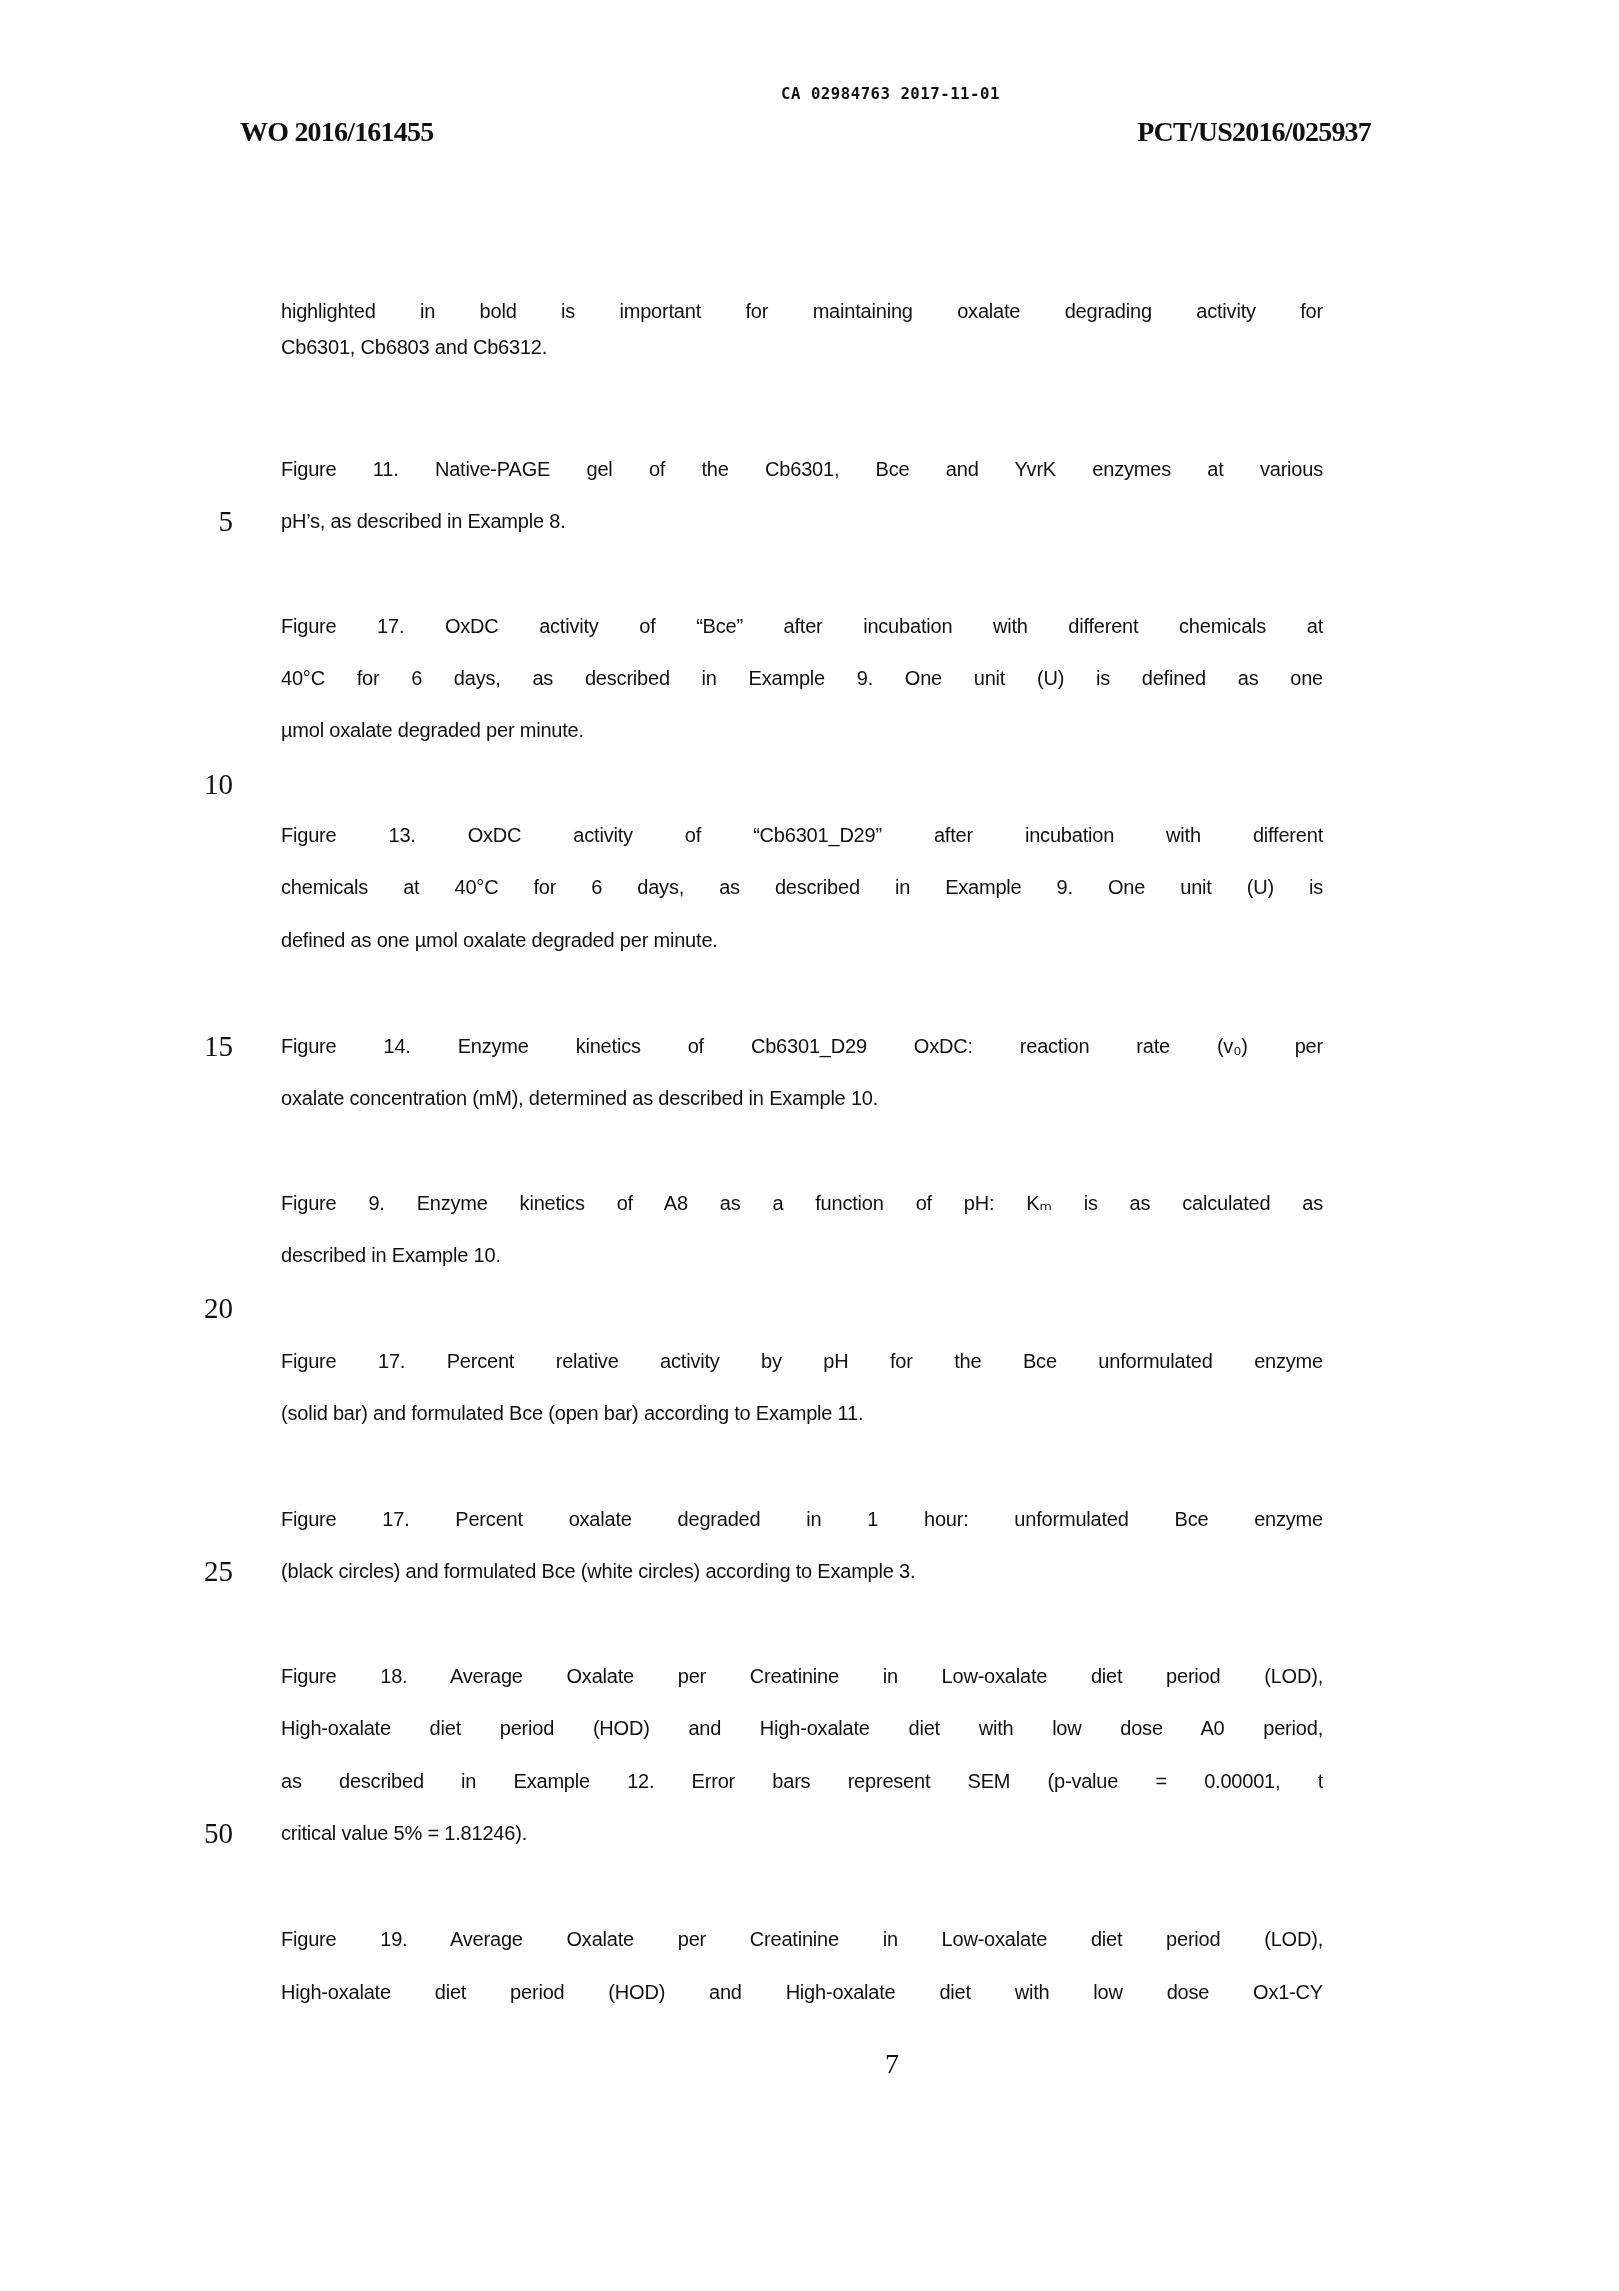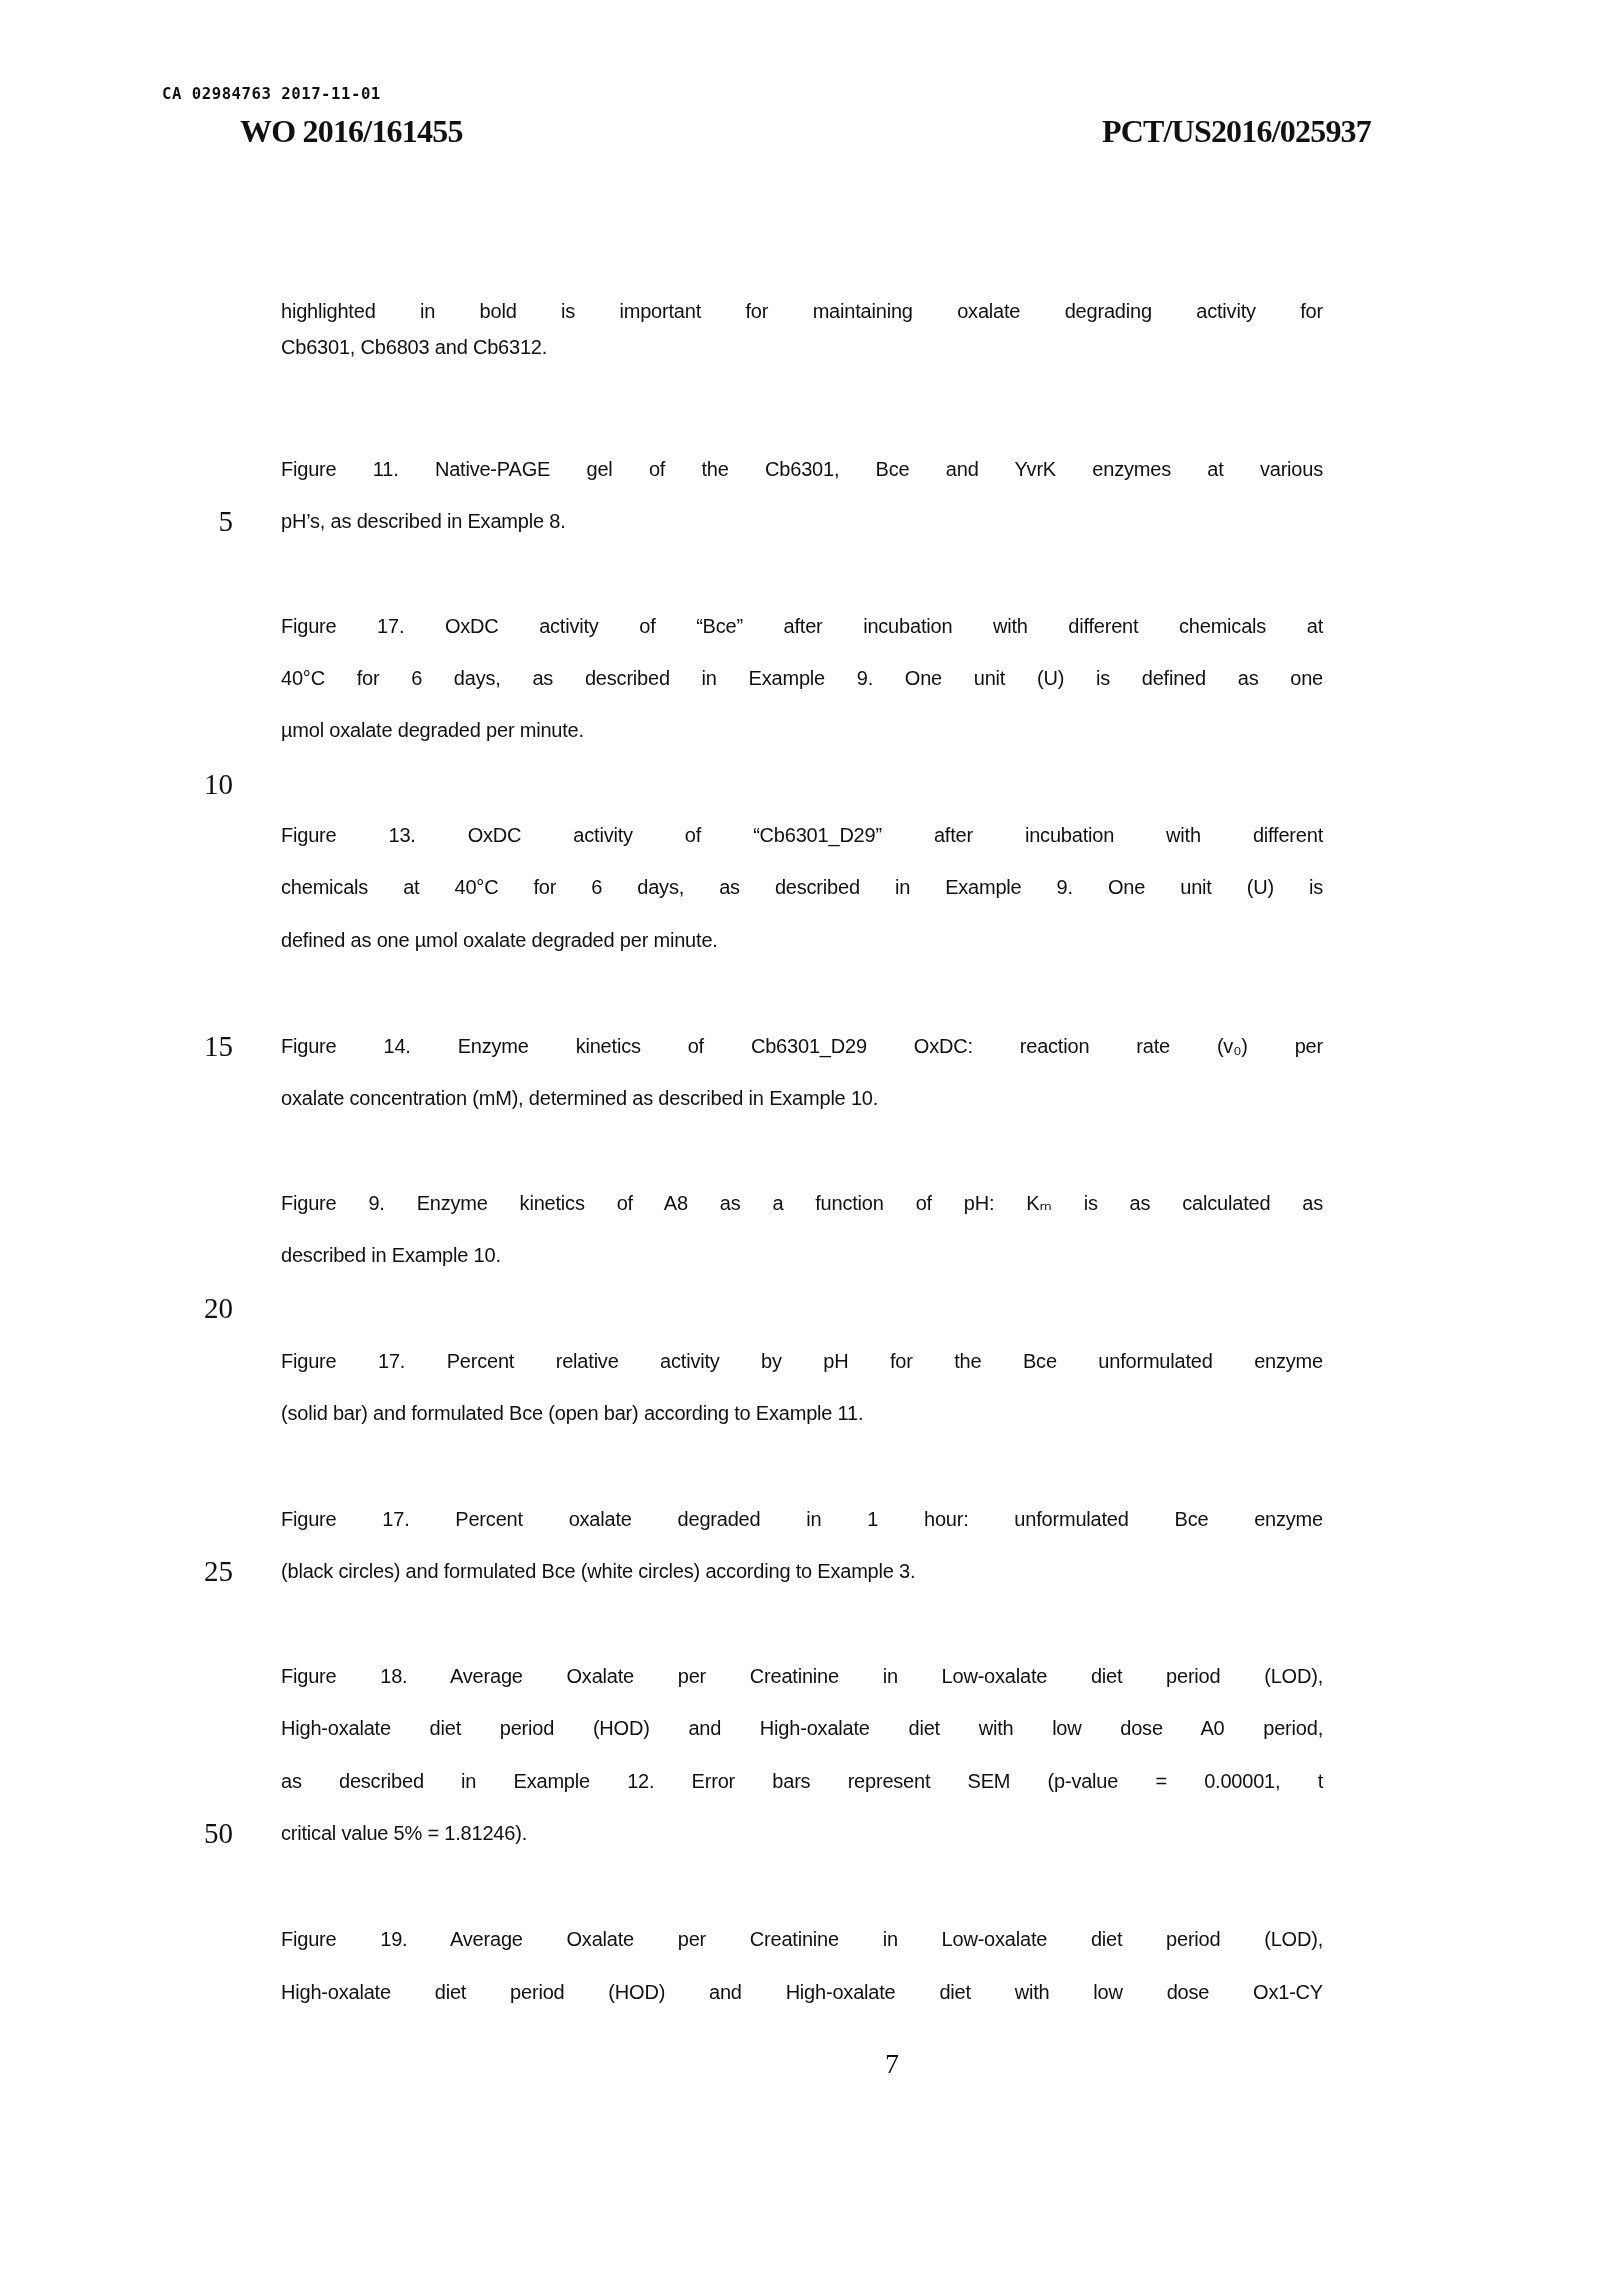--- a/index.html
+++ b/index.html
@@ -19,34 +19,35 @@
     left: 0; top: 0;
     width: 1619px;
     height: 2292px;
     background: #ffffff;
   }
   .ca-header {
     position: absolute;
     left: 0;
     width: 1619px;
     top: 84px;
+    text-align: center;
     font-family: "DejaVu Sans Mono", "Liberation Mono", monospace;
     font-weight: bold;
     font-size: 15.7px;
     letter-spacing: 0.5px;
     padding-left: 162px;
     box-sizing: border-box;
     line-height: 19.6px;
   }
   .doc-header {
     position: absolute;
     top: 116px;
     font-family: "Liberation Serif", "DejaVu Serif", serif;
     font-weight: bold;
-    font-size: 32px;
+    font-size: 28px;
     line-height: 31px;
     letter-spacing: -0.8px;
   }
   .doc-header.left { left: 240px; }
   .doc-header.right { right: 248px; }
 
   .line {
     position: absolute;
     left: 281px;
     width: 1042px;

